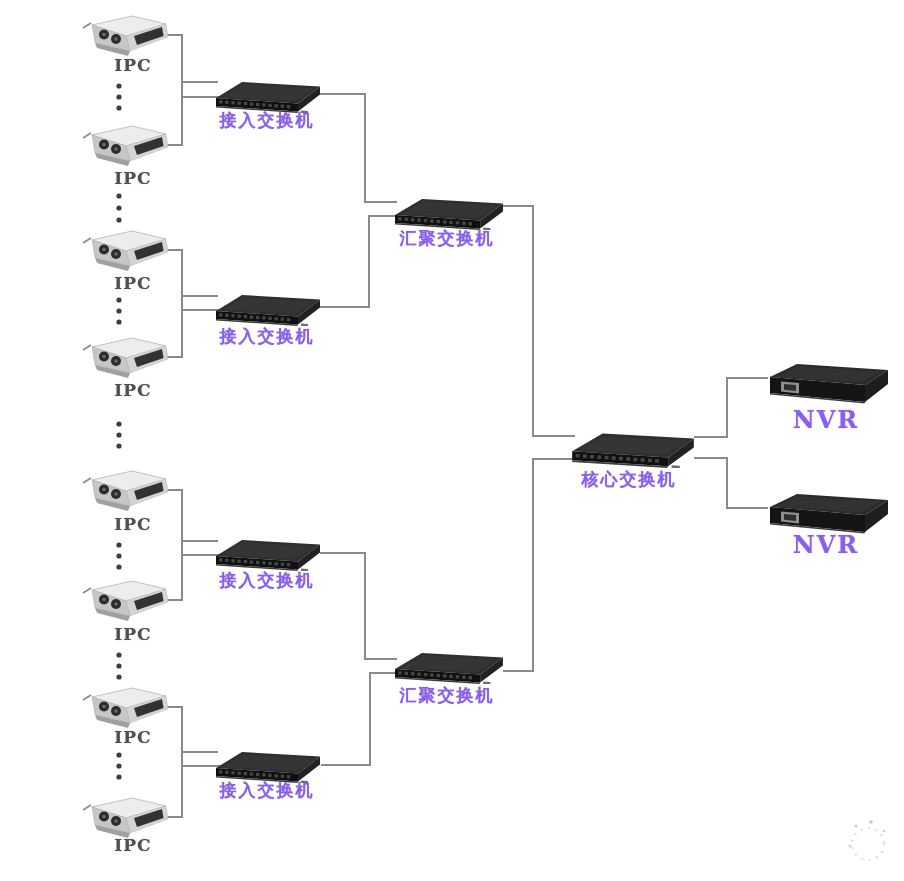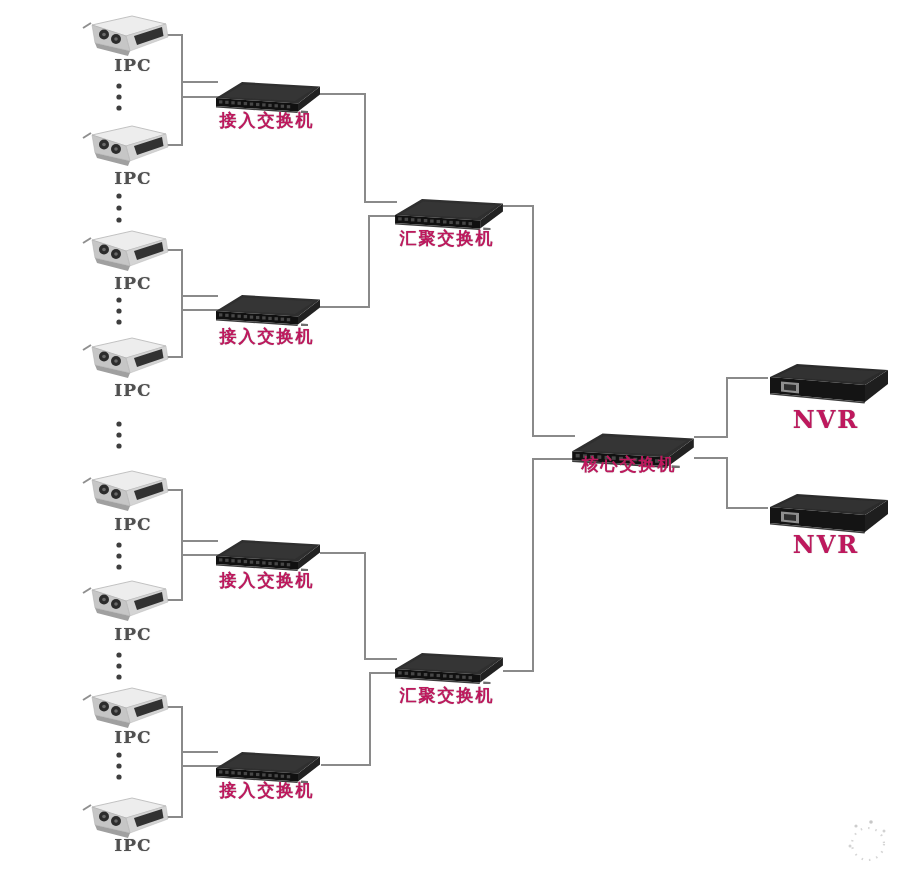--- a/index.html
+++ b/index.html
@@ -13,21 +13,21 @@
   }
   #wires { position: absolute; left: 0; top: 0; z-index: 1; }
   .device { position: absolute; z-index: 2; }
   .device svg { width: 100%; height: 100%; display: block; }
   .device-label {
     position: absolute;
     z-index: 3;
     transform: translate(-50%, -50%);
     white-space: nowrap;
     font-weight: bold;
-    color: #be185d;
+    color: #8b5cf6;
     text-shadow: 0 0 1px rgba(90,90,90,0.55);
   }
   .device-label.camera { font-size: 17px; letter-spacing: 1px; color: #505050; }
   .device-label.switch { font-size: 17px; letter-spacing: 2px; }
   .device-label.nvr   { font-size: 24px; letter-spacing: 2px; }
   #watermark { position: absolute; z-index: 1; opacity: 0.75; }
 </style>
 </head>
 <body>
 
@@ -355,21 +355,21 @@
         <rect x="41.0" y="25.9" width="3.4" height="3.2" fill="#474747"></rect>
         <rect x="47.2" y="26.3" width="3.4" height="3.2" fill="#474747"></rect>
         <rect x="53.3" y="26.8" width="3.4" height="3.2" fill="#474747"></rect>
         <rect x="59.5" y="27.2" width="3.4" height="3.2" fill="#474747"></rect>
         <rect x="65.7" y="27.6" width="3.4" height="3.2" fill="#474747"></rect>
         <rect x="71.8" y="28.1" width="3.4" height="3.2" fill="#474747"></rect>
         <rect x="86" y="27.5" width="7" height="4" fill="#6f6f6f" transform="skewY(4)"></rect>
         <polygon points="1,29 83,34.5 82.5,36 1,30.5" fill="#3c3c3c"></polygon>
       </svg>
     </div>
-    <div class="device-label switch" style="left: 629px; top: 464px; text-align: right;">核心交换机</div>
+    <div class="device-label switch" style="left: 629px; top: 479px; text-align: right;">核心交换机</div>
     <div class="device nvr" style="left: 766px; top: 360px; width: 126px; height: 46px;">
       <svg viewBox="0 0 126 46" preserveAspectRatio="none">
         <polygon points="4,17 31,4 122,10 99,25" fill="#2b2b2b"></polygon>
         <polygon points="10,16.5 32,6.5 115,11.5 95,22.5" fill="#383838" opacity="0.55"></polygon>
         <polygon points="4,17 99,25 99,42 4,33" fill="#141414"></polygon>
         <polygon points="99,25 122,10 122,24 99,42" fill="#1e1e1e"></polygon>
         <polygon points="15,21.5 33,23 33,33.5 15,31.5" fill="#8f8f8f"></polygon>
         <polygon points="18,24 30,25 30,31 18,29.8" fill="#2e2e2e"></polygon>
         <polygon points="4,33 99,42 98.5,43.5 4,34.5" fill="#3c3c3c"></polygon>
       </svg>

